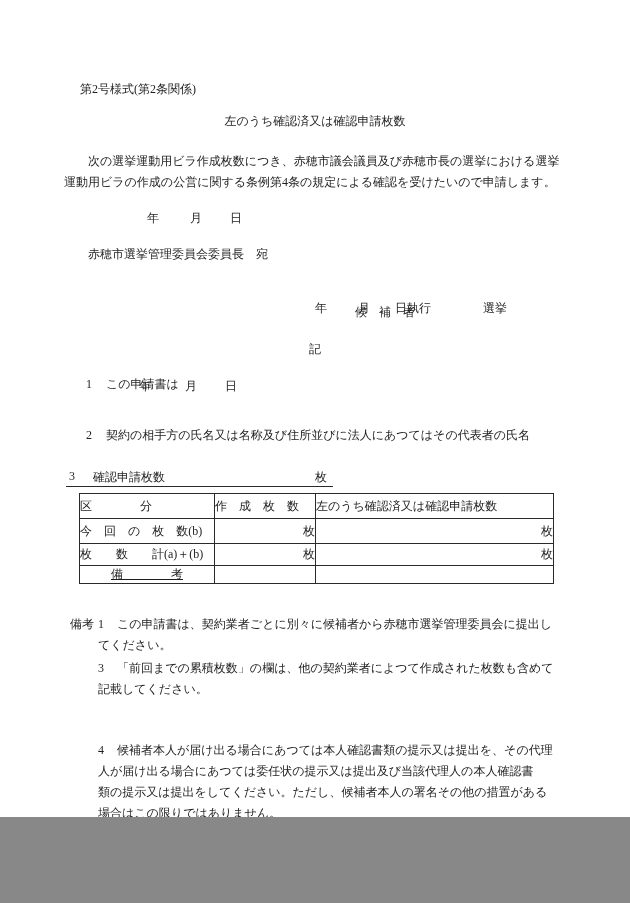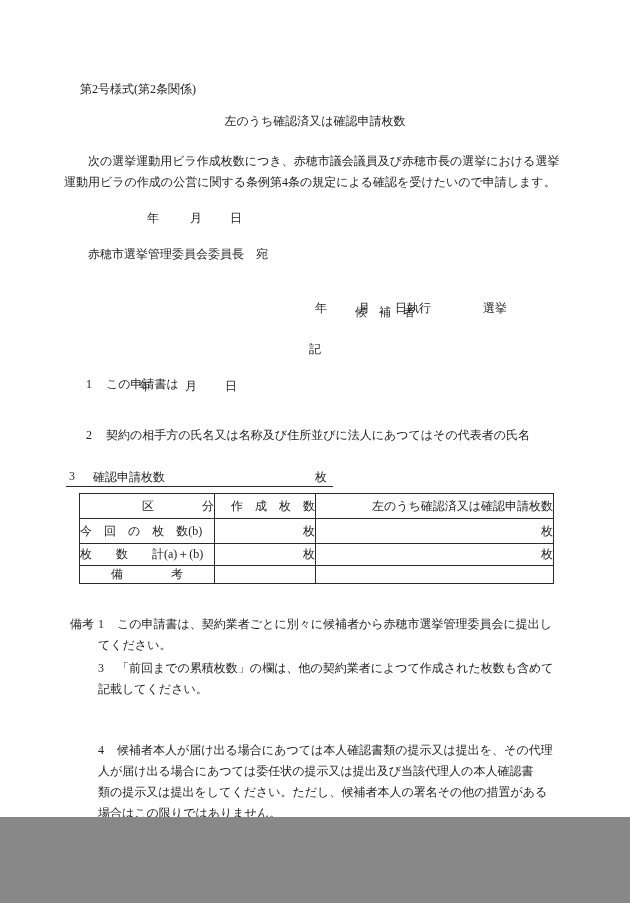--- a/index.html
+++ b/index.html
@@ -46,25 +46,25 @@
     border-collapse:collapse;
     table-layout:fixed;
     font-size:12px;color:#1e1e1e;
   }
   table.count td{
     border:1px solid #2a2a2a;
     padding:0;
     overflow:hidden;
     white-space:pre;
   }
-  td.hdr{text-align:right;margin-top:15px;}
+  td.hdr{text-align:left;margin-top:15px;}
   td.rowlabel{padding-left:4px;text-align:left;}
   td.unit2{text-align:right;padding-right:10px;}
   td.unit3{text-align:right;padding-right:12px;}
-  td.biko{text-align:center;}
+  td.biko{text-align:center;text-decoration:underline;}
   tr.h25 td{height:24px;}
   tr.h23 td{height:21px;}
   tr.h18 td{height:17px;}
 
   .note-marker{left:70px;top:614px;line-height:21px;}
   .note-item{position:absolute;left:98px;width:512px;line-height:21px;}
   .note-item .ntext{white-space:pre-line;}
   .n1{top:614px;}
   .n2{top:656px;}
   .n3{top:658px;}

